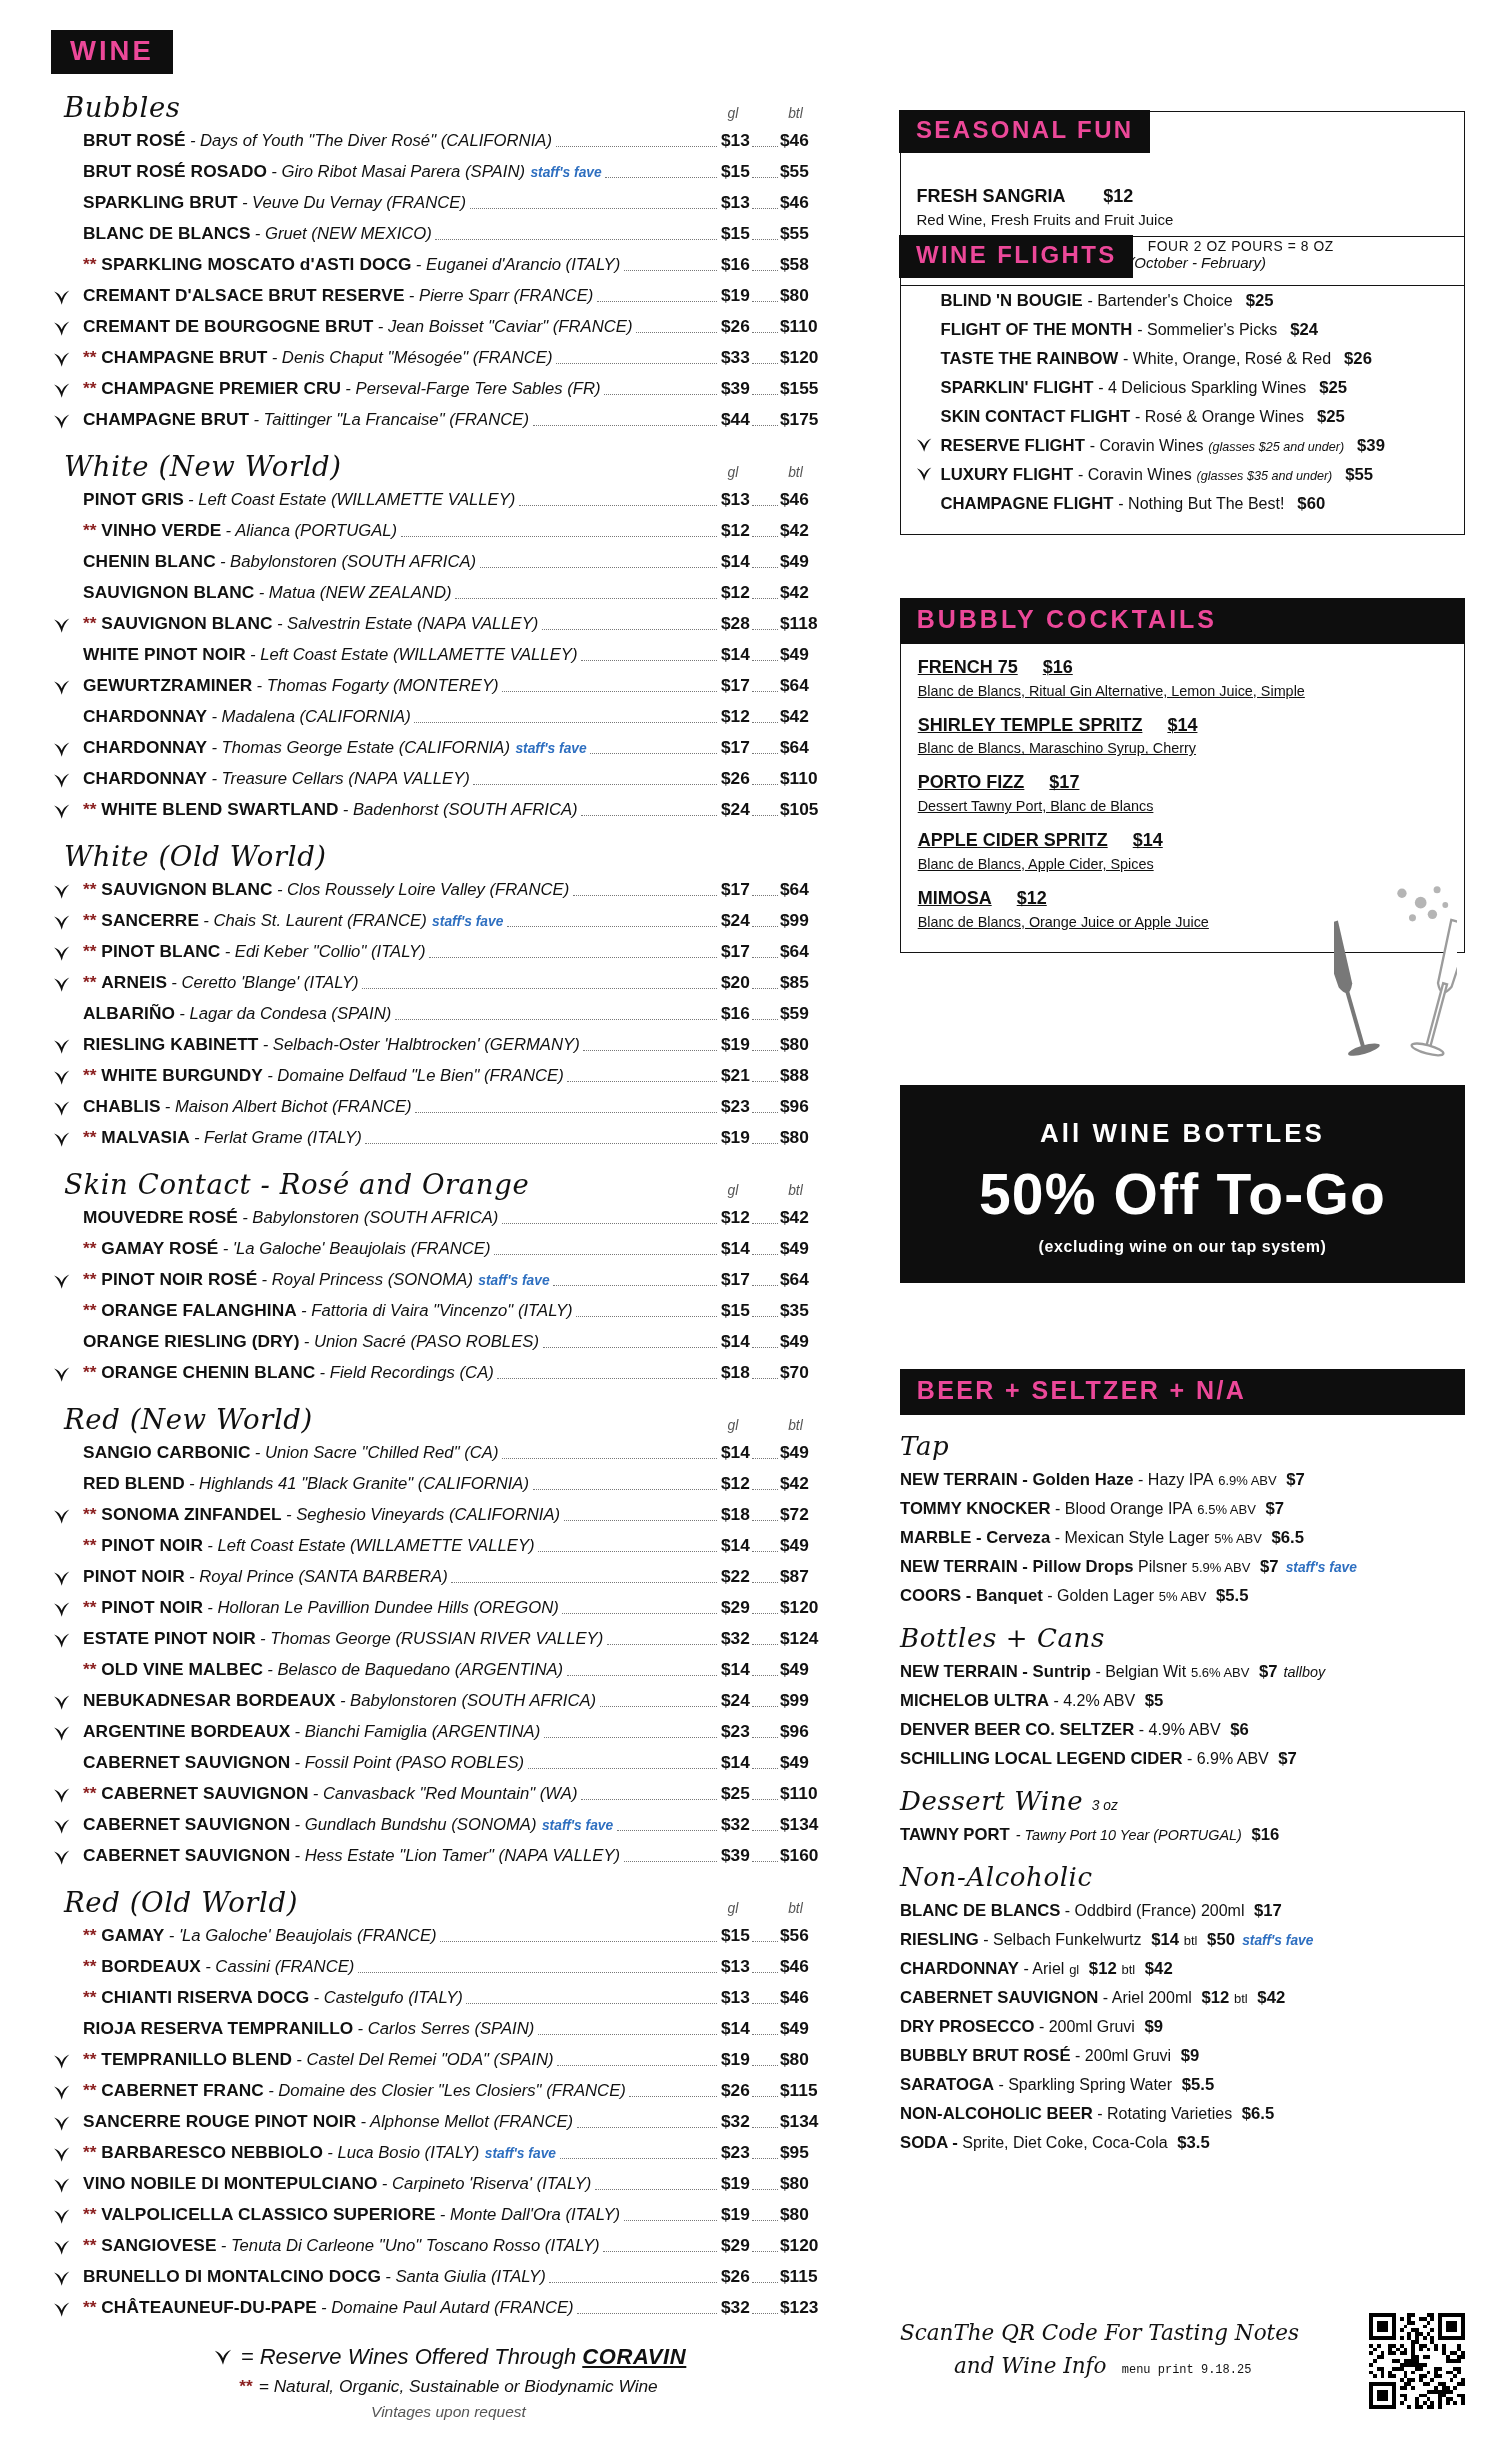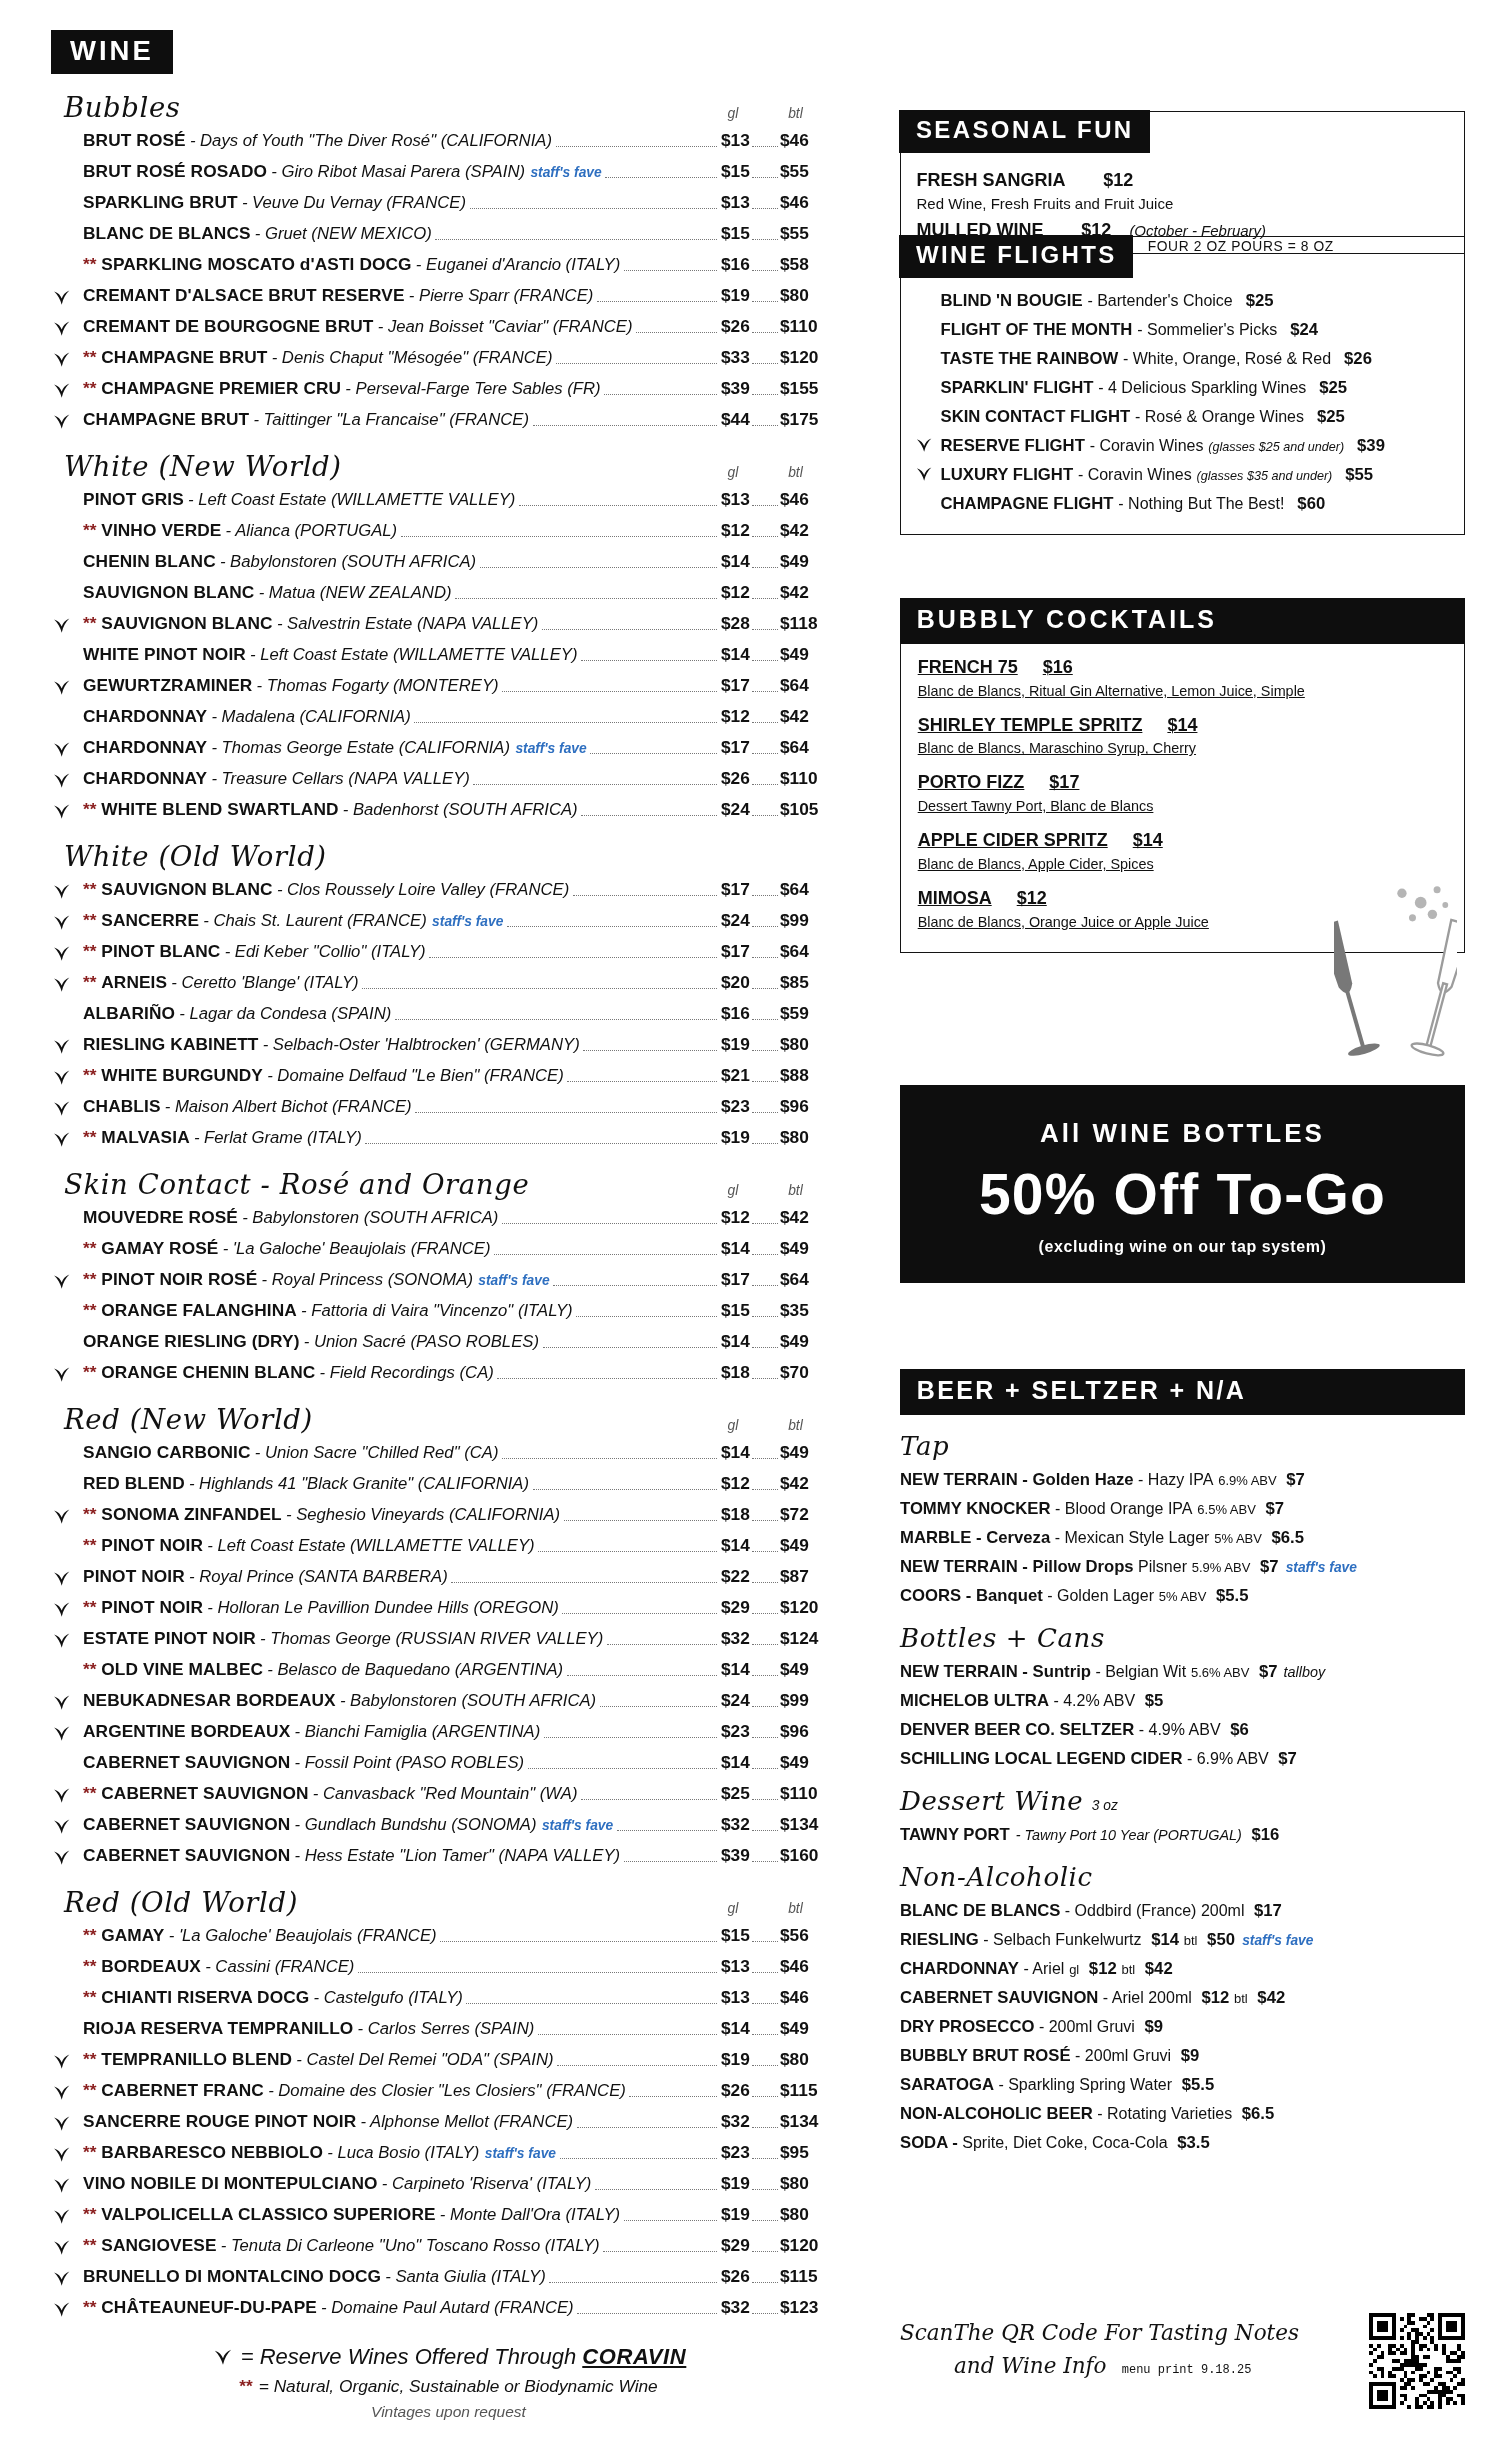--- a/index.html
+++ b/index.html
@@ -2,21 +2,21 @@
 <html style="font-size:9.6px"><head>
 <meta charset="utf-8">
 <style>
   * { margin:0; padding:0; box-sizing:border-box; }
   body {
     width:1495px; height:2462px; position:relative; overflow:hidden;
     background:#ffffff; color:#111;
     font-family:"Liberation Sans", sans-serif;
   }
   .script { font-family:"DejaVu Serif", serif; font-style:italic; font-weight:500; letter-spacing:0.6px; }
-  .bar { background:#0e0e0e; color:#ffffff; font-weight:bold; }
+  .bar { background:#0e0e0e; color:#ec4899; font-weight:bold; }
 
   
   .left-col { position:absolute; left:51px; top:30px; width:795px; }
   .titlebar { display:inline-block; font-size:27.5px; letter-spacing:3px; padding:4.8px 19px 7.2px; margin-bottom:2.4px; }
 
   .sec-head { display:flex; align-items:flex-end; margin-top:9.6px; margin-bottom:2.4px; height:37px; }
   .sec-title { font-size:27.5px; padding-left:13px; white-space:nowrap; }
   .headspacer { flex:1; }
   .colhead { font-style:italic; font-size:13.8px; color:#555; padding-bottom:2.4px; }
   .col-gl { width:57px; padding-left:9.6px; }
@@ -52,21 +52,21 @@
   #cocktails{ top:598px; }
   #togo     { top:1085px; }
   #beer     { top:1369px; }
   #rfooter  { top:2320px; }
 
   .boxed { border:1.8px solid #141414; }
   .boxed .hdr { display:flex; align-items:flex-start; margin:-1.8px 0 0 -1.8px; }
   .boxed .bar { display:inline-block; font-size:24px; letter-spacing:2.4px; padding:6px 16.7px 8.4px; }
   .tagline { font-size:13.8px; letter-spacing:0.6px; margin-left:14.4px; padding-top:3.6px; }
   #seasonal .content { padding:9.6px 15.5px 12px; }
-  .sitem { margin-top:8px; }
+  .sitem { margin-top:24px; }
   .rname { font-weight:bold; font-size:18px; }
   .rprice { font-weight:bold; font-size:18px; margin-left:35px; }
   .rnote { font-style:italic; font-size:15px; margin-left:15.5px; }
   .rdesc { font-size:15px; margin-top:4.2px; }
 
   #flights .content { padding:4.8px 14.4px 10.8px 12px; }
   .frow { position:relative; padding-left:27.5px; margin:9px 0; font-size:16.7px; white-space:nowrap; }
   .ficon { position:absolute; left:1.2px; top:0; }
   .ficon svg { width:20.3px; height:18px; fill:#111; }
   .fname { font-weight:bold; font-size:16.7px; }

